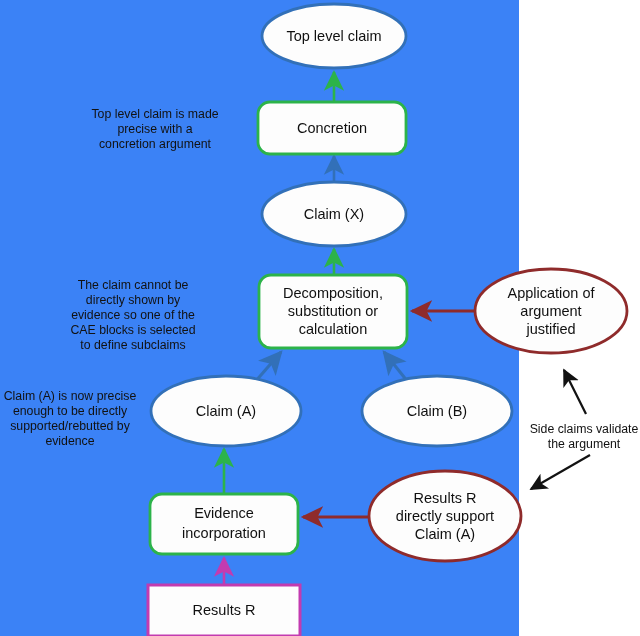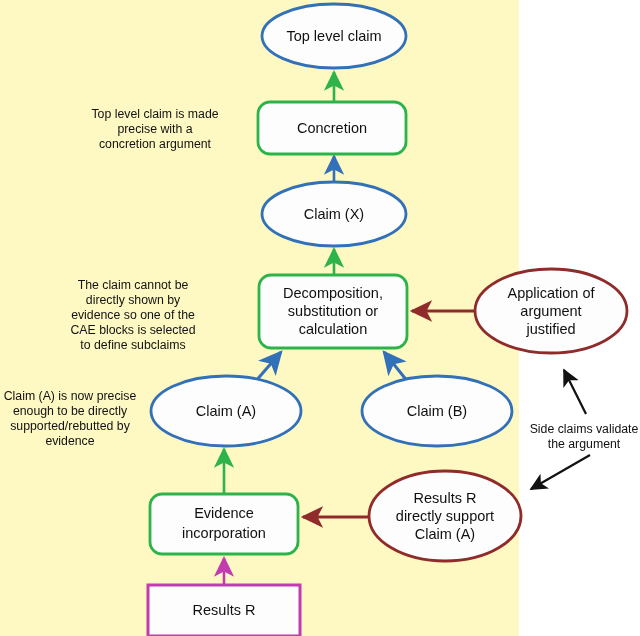--- a/index.html
+++ b/index.html
@@ -10,21 +10,21 @@
   body {
     width: 640px;
     height: 636px;
     font-family: "Liberation Sans", sans-serif;
     overflow: hidden;
   }
   #diagram-root {
     position: relative;
     width: 519px;
     height: 636px;
-    background: #fef9c3;
+    background: #3b82f6;
   }
   svg#diagram-canvas {
     display: block;
     width: 640px;
     height: 636px;
   }
   .node-shape {
     fill: #fdfdfd;
   }
   .node-label {

